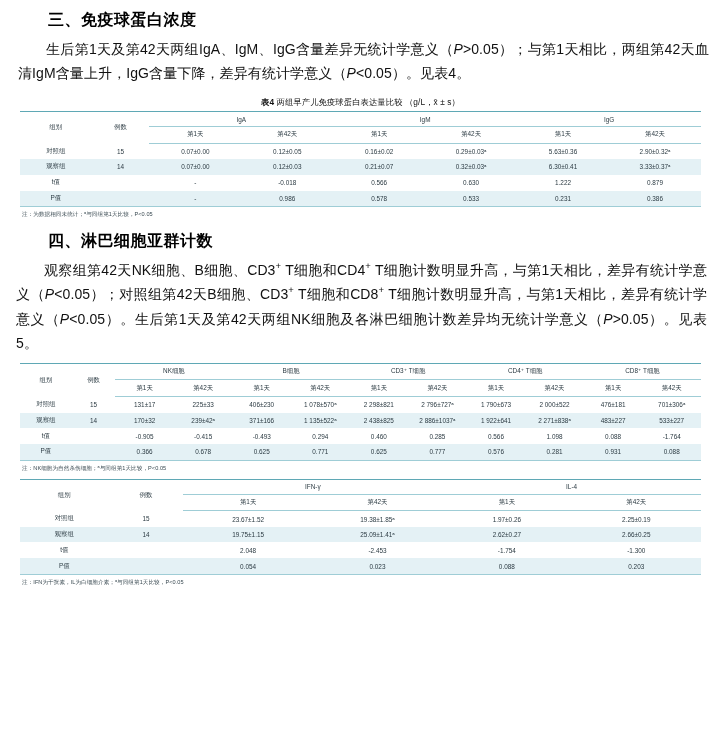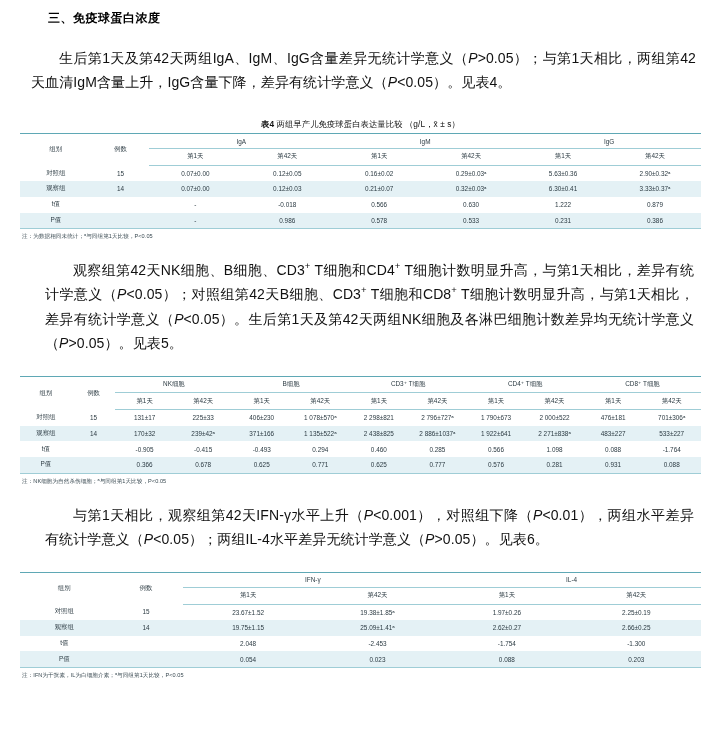--- a/index.html
+++ b/index.html
@@ -15,39 +15,39 @@
     overflow: hidden;
   }
   .page {
     width: 721px;
     height: 753px;
     position: relative;
     padding: 0;
     box-sizing: border-box;
   }
   .section-heading {
-    font-size: 12px;
+    font-size: 16px;
     font-weight: bold;
     letter-spacing: 0.5px;
     margin: 0;
     padding: 10px 0 4px 48px;
     color: #000;
   }
   .body-par {
     font-size: 14px;
     line-height: 1.72;
     text-align: justify;
-    margin: 13px;
+    margin: 0;
     padding: 2px 12px 4px 18px;
     text-indent: 2em;
     color: #111;
     letter-spacing: 0.1px;
   }
   .body-par.indent-wide {
-    padding-left: 32px;
+    padding-left: 16px;
     padding-right: 14px;
   }
   sup {
     font-size: 0.68em;
     vertical-align: super;
     line-height: 0;
   }
   .tbl-wrap {
     padding: 4px 20px 2px 20px;
   }
@@ -192,20 +192,21 @@
           <td>0.578</td>
           <td>0.533</td>
           <td>0.231</td>
           <td>0.386</td>
         </tr>
       </tbody>
     </table>
     <div class="tbl-note">注：为数据相同未统计；ᵃ与同组第1天比较，P&lt;0.05</div>
   </div>
 
+  <h2 class="section-heading">四、淋巴细胞亚群计数</h2>
   <p class="body-par indent-wide">
     <span>观察组第42天NK细胞、B细胞、CD3</span><sup>+</sup><span> T细胞和CD4</span><sup>+</sup><span> T细胞计数明显升高，与第1天相比，差异有统计学意义（</span><span class="italic">P</span><span>&lt;0.05）；对照组第42天B细胞、CD3</span><sup>+</sup><span> T细胞和CD8</span><sup>+</sup><span> T细胞计数明显升高，与第1天相比，差异有统计学意义（</span><span class="italic">P</span><span>&lt;0.05）。生后第1天及第42天两组NK细胞及各淋巴细胞计数差异均无统计学意义（</span><span class="italic">P</span><span>&gt;0.05）。见表5。</span>
   </p>
 
   <div class="tbl-wrap">
     <table class="data">
       <colgroup>
         <col style="width:7.6%">
           <col style="width:6.4%">
         <col style="width:8.6%">
@@ -297,23 +298,20 @@
           <td>0.576</td>
           <td>0.281</td>
           <td>0.931</td>
           <td>0.088</td>
         </tr>
       </tbody>
     </table>
     <div class="tbl-note">注：NK细胞为自然杀伤细胞；ᵃ与同组第1天比较，P&lt;0.05</div>
   </div>
 
-  <p class="body-par indent-wide">
-    <span>与第1天相比，观察组第42天IFN-γ水平上升（</span><span class="italic">P</span><span>&lt;0.001），对照组下降（</span><span class="italic">P</span><span>&lt;0.01），两组水平差异有统计学意义（</span><span class="italic">P</span><span>&lt;0.05）；两组IL-4水平差异无统计学意义（</span><span class="italic">P</span><span>&gt;0.05）。见表6。</span>
-  </p>
 
   <div class="tbl-wrap">
     <table class="data">
       <colgroup>
         <col style="width:13%">
           <col style="width:11%">
         <col style="width:19%">
           <col style="width:19%">
         <col style="width:19%">
           <col style="width:19%">

